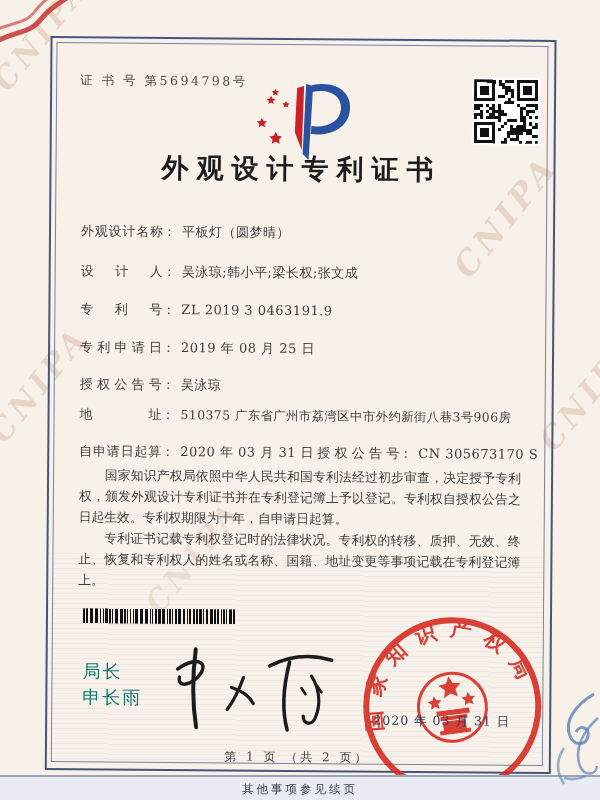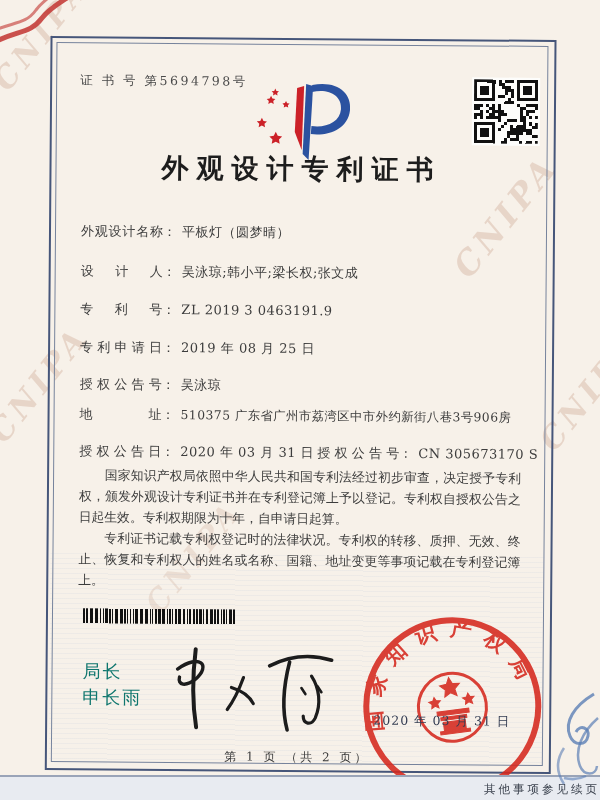--- a/index.html
+++ b/index.html
@@ -37,21 +37,21 @@
   .grant2{position:absolute;left:238px;top:0;white-space:nowrap;}
   .paras{left:80px;top:466px;width:442px;font-size:12.8px;line-height:21px;color:#3d3d3d;text-align:justify;}
   .paras p{margin:0;text-indent:2em;}
   .barcode{left:85px;top:610px;width:156px;height:15px;}
   .officer{left:85px;font-size:18px;color:#0f766e;letter-spacing:2px;}
   .sig{left:168px;top:636px;width:180px;height:100px;}
   .seal{left:360px;top:610px;width:190px;height:190px;z-index:4;transform:rotate(-8deg);}
   .sealdate{position:absolute;left:14px;top:102px;width:160px;font-size:12.5px;color:#333c52;letter-spacing:1px;transform:rotate(8deg);white-space:nowrap;}
   .footer{left:0;top:749px;width:600px;text-align:center;font-size:12px;letter-spacing:3px;color:#3a3a3a;z-index:3;}
   .nextpage{left:0;top:775px;width:600px;height:25px;background:#e8ebf1;border-top:2px solid #9aa4b8;z-index:5;}
-  .nextpage div{margin-top:5px;text-align:right;font-size:11.5px;letter-spacing:3px;color:#3d4450;}
+  .nextpage div{margin-top:5px;text-align:center;font-size:11.5px;letter-spacing:3px;color:#3d4450;}
   .ribbon{left:0;top:0;width:80px;height:55px;z-index:6;}
   .flourish{left:534px;top:688px;width:66px;height:100px;z-index:6;}
 </style>
 </head>
 <body>
 
 <div class="sheet">
   <div class="wm" style="left:-28px;top:18px;font-size:30px;">CNIPA</div>
   <div class="wm" style="left:432px;top:195px;font-size:33px;">CNIPA</div>
   <div class="wm" style="left:-30px;top:368px;font-size:31px;">CNIPA</div>
@@ -236,21 +236,21 @@
       <span class="flabel">专利申请日</span><span class="fcolon">：</span><span class="fvalue">2019 年 08 月 25 日</span>
     </div>
     <div class="abs row" style="top:377px;">
       <span class="flabel">授权公告号</span><span class="fcolon">：</span><span class="fvalue">吴泳琼</span>
     </div>
     <div class="abs row addr" style="top:407px;">
       <span class="flabel">地址</span><span class="fcolon">：</span><span class="fvalue">510375 广东省广州市荔湾区中市外约新街八巷3号906房</span>
     </div>
     <div class="abs row" style="top:444px;">
       <span>
-        <span class="flabel">授权公告日</span><span class="fcolon">：</span><span class="fvalue">2020 年 03 月 31 日</span>
+        <span class="flabel">自申请日起算</span><span class="fcolon">：</span><span class="fvalue">2020 年 03 月 31 日</span>
       </span>
       <span class="grant2">
         <span class="flabel">授权公告号</span><span class="fcolon">：</span><span class="fvalue">CN 305673170 S</span>
       </span>
     </div>
 
     <div class="abs paras">
       <p>国家知识产权局依照中华人民共和国专利法经过初步审查，决定授予专利权，颁发外观设计专利证书并在专利登记簿上予以登记。专利权自授权公告之日起生效。专利权期限为十年，自申请日起算。</p>
       <p>专利证书记载专利权登记时的法律状况。专利权的转移、质押、无效、终止、恢复和专利权人的姓名或名称、国籍、地址变更等事项记载在专利登记簿上。</p>
     </div>

